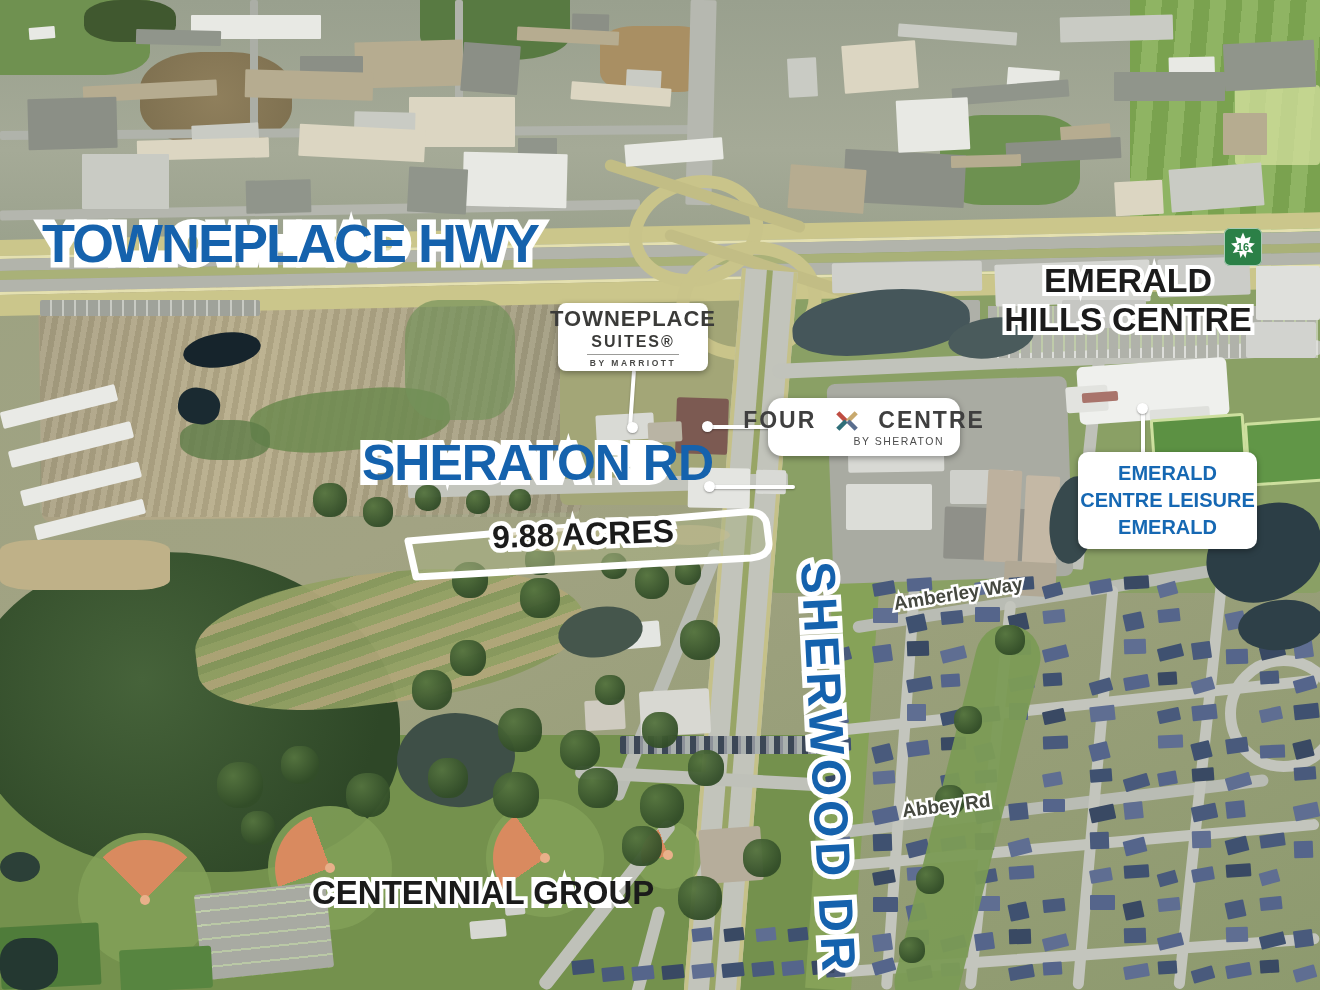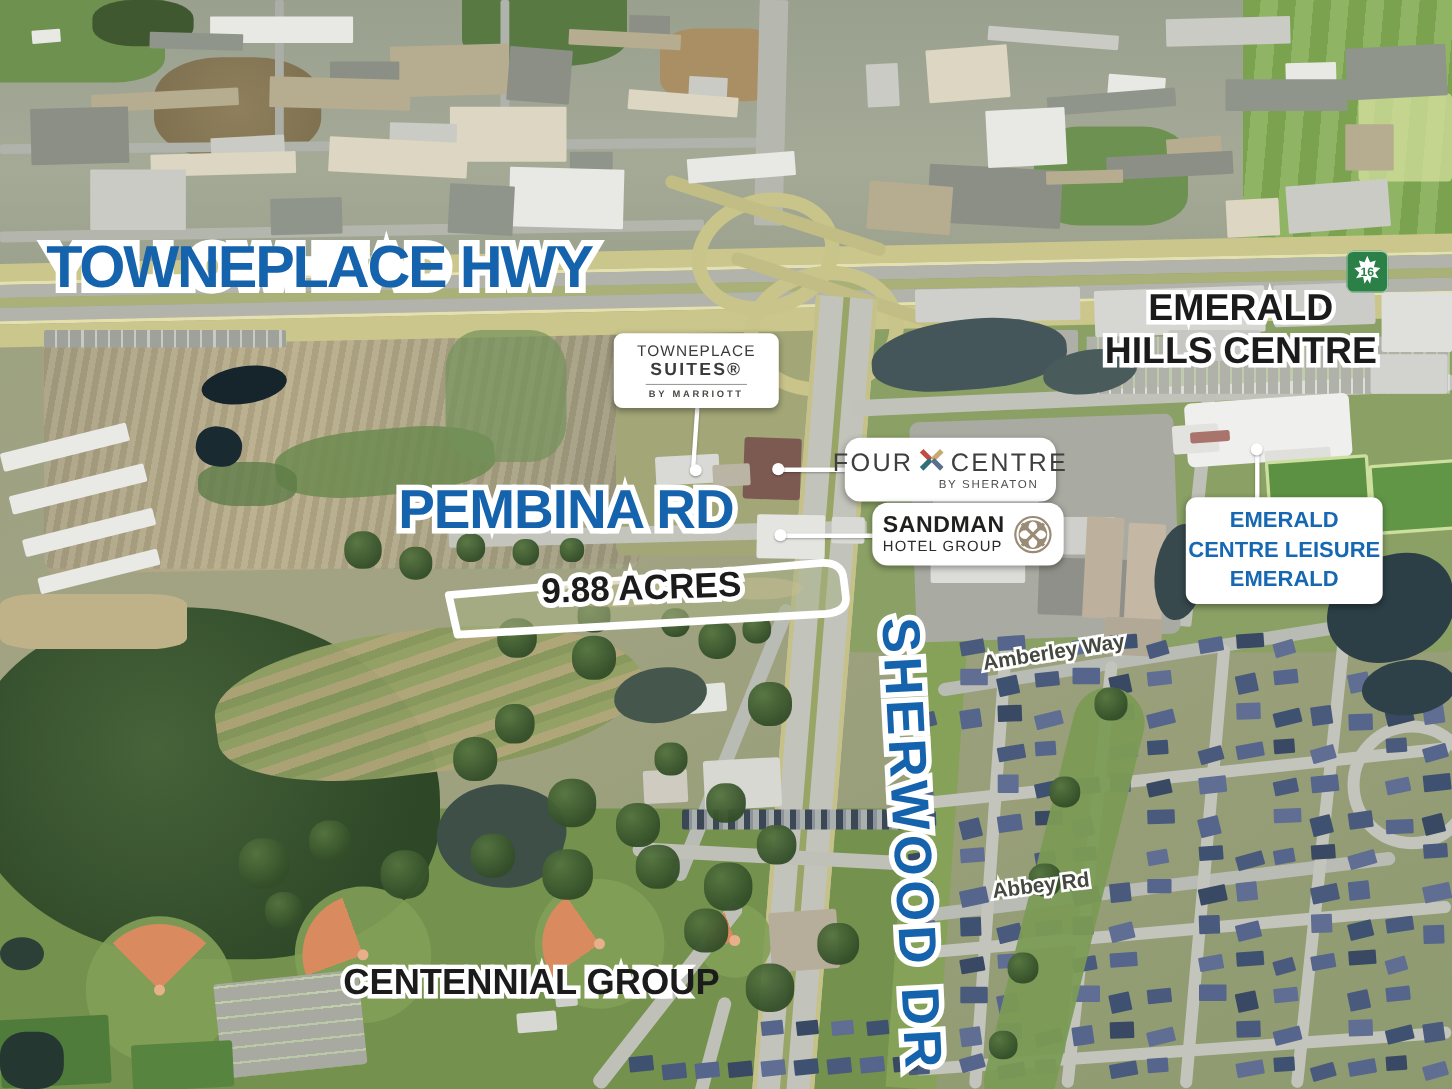--- a/index.html
+++ b/index.html
@@ -24,26 +24,26 @@
   #lbl-acres{left:492px;top:516px;font-size:32px;letter-spacing:0px;--sw:9px;transform:rotate(-2deg);}
   #lbl-centre{left:1008px;top:262px;width:240px;text-align:center;font-size:34px;--sw:8px;display:flex;flex-direction:column;align-items:center;gap:2px;}
   #lbl-park{left:312px;top:874px;font-size:33px;--sw:8px;}
   .street-lbl{font-size:19px;font-weight:bold;color:var(--c-street_label,#45483f);--sw:5px;}
   #lbl-amberley{left:893px;top:583px;transform:rotate(-9deg);}
   #lbl-abbey{left:902px;top:795px;transform:rotate(-7deg);}
   
   .callout{position:absolute;background:#fff;border-radius:12px;z-index:30;
     box-shadow:0 2px 6px rgba(0,0,0,.35);display:flex;flex-direction:column;align-items:center;justify-content:center;}
   #co-towneplace{left:558px;top:303px;width:150px;height:68px;border-radius:8px;gap:1px;}
-  #co-towneplace .l1{font-size:14px;font-weight:normal;letter-spacing:1px;color:#3b3b39;}
+  #co-towneplace .l1{font-size:22px;font-weight:bold;letter-spacing:1px;color:#3b3b39;}
   #co-towneplace .l2{font-size:16px;font-weight:bold;letter-spacing:2px;color:#3b3b39;}
   #co-towneplace .rule{width:92px;height:1px;background:#9b9b98;margin:2px 0;}
   #co-towneplace .l3{font-size:8.5px;font-weight:bold;letter-spacing:2.5px;color:#4a4a48;}
   #co-fourpoints{left:768px;top:398px;width:192px;height:58px;border-radius:14px;}
-  .fp-row{display:flex;gap:6px;font-size:23px;letter-spacing:2px;color:#3f3f3f;font-weight:normal;}
+  .fp-row{display:flex;align-items:center;gap:20px;font-size:23px;letter-spacing:2px;color:#3f3f3f;font-weight:bold;}
   .fp-tag{align-self:flex-end;margin-right:16px;font-size:10.5px;letter-spacing:1.5px;color:#4d4d4d;margin-top:1px;}
   #co-sandman{left:793px;top:457px;width:174px;height:57px;border-radius:14px;flex-direction:row;gap:8px;}
   .sm-txt{display:flex;flex-direction:column;align-items:flex-start;line-height:1;}
   .sm-brand{font-size:21px;font-weight:bold;letter-spacing:.5px;color:#1f1f1d;}
   .sm-sub{font-size:13.5px;letter-spacing:1px;color:#2a2a28;margin-top:2px;}
   #co-leisure{left:1078px;top:452px;width:179px;height:97px;border-radius:10px;}
   #co-leisure .ln{font-size:20px;font-weight:bold;color:var(--c-leisure_blue,#1668b3);line-height:1.35;}
   
   .leader{position:absolute;background:#fff;z-index:18;border-radius:2px;box-shadow:0 1px 2px rgba(0,0,0,.3);}
   .dot{position:absolute;width:11px;height:11px;border-radius:50%;background:#fff;z-index:19;box-shadow:0 1px 2px rgba(0,0,0,.35);}
@@ -89,21 +89,21 @@
   <div class="lbl" id="lbl-yellowhead">
     <span class="stk blue" data-text="YELLOWHEAD HWY">TOWNEPLACE HWY</span>
   </div>
 
   <div class="lbl" id="lbl-centre">
     <span class="stk black" data-text="EMERALD">EMERALD</span>
     <span class="stk black" data-text="HILLS CENTRE">HILLS CENTRE</span>
   </div>
 
   <div class="lbl" id="lbl-pembina">
-    <span class="stk blue" data-text="PEMBINA RD">PEMBINA RD</span>
+    <span class="stk blue" data-text="PEMBINA RD">SHERATON RD</span>
   </div>
 
   <div class="lbl" id="lbl-sherwood">
     <span class="stk blue" data-text="SHERWOOD DR">SHERWOOD DR</span>
   </div>
 
   <div class="lbl" id="lbl-acres">
     <span class="stk black" data-text="9.88 ACRES">9.88 ACRES</span>
   </div>
 
@@ -141,35 +141,20 @@
         <line x1="2" y1="3" x2="11" y2="12" stroke="var(--c-fp_red,#bf4d42)" stroke-width="5"></line>
         <line x1="2" y1="21" x2="11" y2="12" stroke="var(--c-fp_teal,#2f6f79)" stroke-width="5"></line>
         <line x1="22" y1="3" x2="13" y2="12" stroke="var(--c-fp_gold,#c8a96e)" stroke-width="5"></line>
         <line x1="22" y1="21" x2="13" y2="12" stroke="var(--c-fp_slate,#5a6e8e)" stroke-width="5"></line>
       </svg>
       <span>CENTRE</span>
     </div>
     <div class="fp-tag">BY SHERATON</div>
   </div>
 
-  <div class="callout" id="co-sandman">
-    <div class="sm-txt">
-      <div class="sm-brand">SANDMAN</div>
-      <div class="sm-sub">HOTEL GROUP</div>
-    </div>
-    <svg width="36" height="36" viewBox="0 0 36 36">
-      <circle cx="18" cy="18" r="17" fill="var(--c-sandman_taupe,#9a8b77)"></circle>
-      <circle cx="18" cy="18" r="14" fill="none" stroke="#fff" stroke-width="2"></circle>
-      <ellipse cx="18" cy="11.5" rx="4" ry="5.5" fill="#fff"></ellipse>
-      <ellipse cx="18" cy="24.5" rx="4" ry="5.5" fill="#fff"></ellipse>
-      <ellipse cx="11.5" cy="18" rx="5.5" ry="4" fill="#fff"></ellipse>
-      <ellipse cx="24.5" cy="18" rx="5.5" ry="4" fill="#fff"></ellipse>
-      <path d="M8 8 L28 28 M28 8 L8 28" stroke="var(--c-sandman_taupe,#9a8b77)" stroke-width="3"></path>
-    </svg>
-  </div>
 
   <div class="callout" id="co-leisure">
     <div class="ln">EMERALD</div>
     <div class="ln">CENTRE LEISURE</div>
     <div class="ln">EMERALD</div>
   </div>
 
 <div style="position: absolute; left: 0px; top: 0px; width: 1320px; height: 250px; background: linear-gradient(rgb(153, 160, 142), rgb(165, 170, 151) 60%, rgb(154, 161, 140)); border-radius: 0px; z-index: 0;"></div>
     <div style="position: absolute; left: 0px; top: 735px; width: 845px; height: 255px; background: rgb(116, 145, 77); border-radius: 0px; z-index: 1;"></div>
     <div style="position: absolute; left: 765px; top: 248px; width: 560px; height: 345px; background: rgb(138, 160, 101); border-radius: 12px; z-index: 0;"></div>

